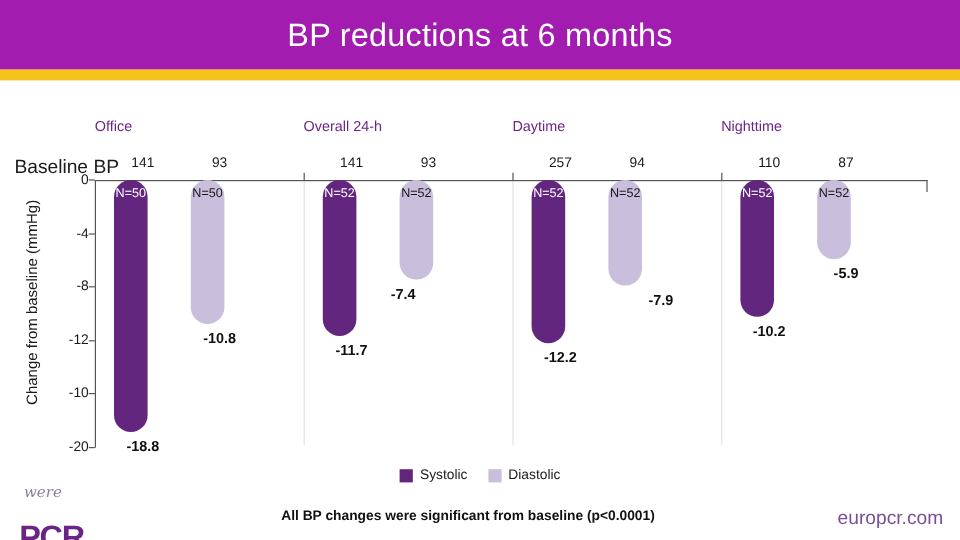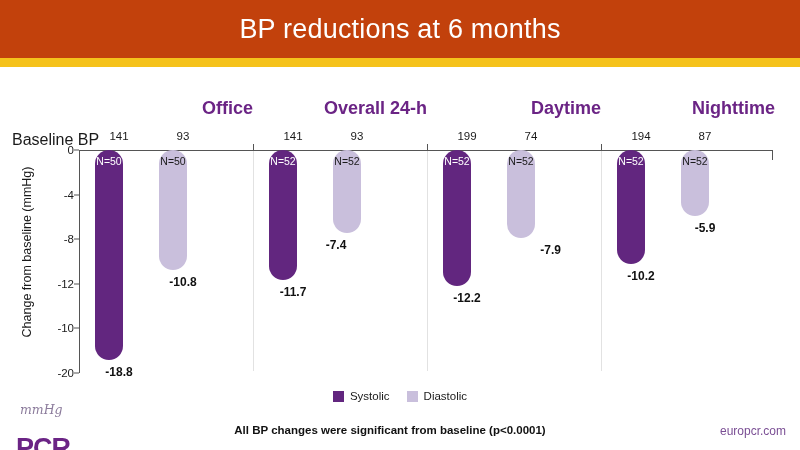--- a/index.html
+++ b/index.html
@@ -7,21 +7,21 @@
   body {
     font-family:"Liberation Sans", sans-serif;
     background:#ffffff;
     position:relative;
     overflow:hidden;
   }
 
   
   #header-bar{
     position:absolute; left:0; top:0; width:800px; height:58px;
-    background:#c2410c;
+    background:#a21caf;
     display:flex; align-items:center; justify-content:center;
   }
   #header-title{
     color:#ffffff; font-size:27px; font-weight:400; letter-spacing:.2px;
   }
   #accent-bar{
     position:absolute; left:0; top:58px; width:800px; height:9px;
     background:#F5C21B;
   }
 
@@ -75,22 +75,22 @@
   .topticks{
     position:absolute; top:77px; width:1.2px; height:7px; background:#555;
   }
   .sep-line{
     position:absolute; top:84px; width:1px; height:220px; background:#e2e2e2;
   }
 
   
   .group{ position:absolute; top:0; height:320px; }
   .group-title{
-    position:absolute; top:31px; width:100%; text-align:right;
-    font-size:18px; font-weight:bold; color:#6B2485;
+    position:absolute; top:31px; width:100%; text-align:left;
+    font-size:12px; font-weight:normal; color:#6B2485;
   }
   .baseline-val{
     position:absolute; top:63px; font-size:11.5px; color:#1a1a1a;
     text-align:center; transform:translateX(-50%);
   }
   .bar{
     position:absolute; top:83px; width:28px;border-radius:17px;
   }
   .bar-sys{ background:#62267F; }
   .bar-dia{ background:#C9BFDC; }
@@ -127,21 +127,21 @@
     font-family:"DejaVu Serif", serif;
     font-style:italic; font-size:12.5px; color:#8C7C9C; line-height:1;
     padding-left:4px;
   }
   #logo-pcr{
     font-size:27px; font-weight:bold; color:#6B2485; line-height:1;
     letter-spacing:-1px; margin-top:18px;
   }
   #site-url{
     position:absolute; right:14px; top:424px;
-    font-size:12px; color:#7A4E94;
+    font-size:16px; color:#7A4E94;
   }
 </style>
 </head>
 <body>
 
 <div id="header-bar">
   <div id="header-title">BP reductions at 6 months</div>
 </div>
 <div id="accent-bar"></div>
 
@@ -198,31 +198,31 @@
     <div class="baseline-val" style="left: 293px;">141</div>
     <div class="bar-value" style="left: 293px; top: 218.455px;">-11.7</div>
     <div class="bar bar-dia" style="left: 333px; height: 82.51px;">
       <div class="bar-n">N=52</div>
     </div>
     <div class="baseline-val" style="left: 357px;">93</div>
     <div class="bar-value" style="left: 336px; top: 170.51px;">-7.4</div>
     <div class="bar bar-sys" style="left: 443px; height: 136.03px;">
       <div class="bar-n">N=52</div>
     </div>
-    <div class="baseline-val" style="left: 467px;">199</div>
+    <div class="baseline-val" style="left: 467px;">257</div>
     <div class="bar-value" style="left: 467px; top: 224.03px;">-12.2</div>
     <div class="bar bar-dia" style="left: 507px; height: 88.085px;">
       <div class="bar-n">N=52</div>
     </div>
-    <div class="baseline-val" style="left: 531px;">74</div>
+    <div class="baseline-val" style="left: 531px;">94</div>
     <div class="bar-value" style="left: 531px; top: 176.085px; text-align: right;">-7.9</div>
     <div class="bar bar-sys" style="left: 617px; height: 113.73px;">
       <div class="bar-n">N=52</div>
     </div>
-    <div class="baseline-val" style="left: 641px;">194</div>
+    <div class="baseline-val" style="left: 641px;">110</div>
     <div class="bar-value" style="left: 641px; top: 201.73px;">-10.2</div>
     <div class="bar bar-dia" style="left: 681px; height: 65.785px;">
       <div class="bar-n">N=52</div>
     </div>
     <div class="baseline-val" style="left: 705px;">87</div>
     <div class="bar-value" style="left: 705px; top: 153.785px;">-5.9</div>
     <div class="sep-line" style="left: 253px;"></div>
     <div class="topticks" style="left: 253px;"></div>
     <div class="sep-line" style="left: 427px;"></div>
     <div class="topticks" style="left: 427px;"></div>
@@ -237,17 +237,17 @@
     </div>
     <div class="legend-item">
       <span class="legend-swatch" style="background: rgb(201, 191, 220);"></span>
       <span>Diastolic</span>
     </div>
   </div>
 
 <div id="footer-note">All BP changes were significant from baseline (p&lt;0.0001)</div>
 
 <div id="logo">
-  <div id="logo-euro">mmHg</div>
+  <div id="logo-euro">were</div>
   <div id="logo-pcr">PCR</div>
 </div>
 
 <div id="site-url">europcr.com</div>
 
 </body></html>

